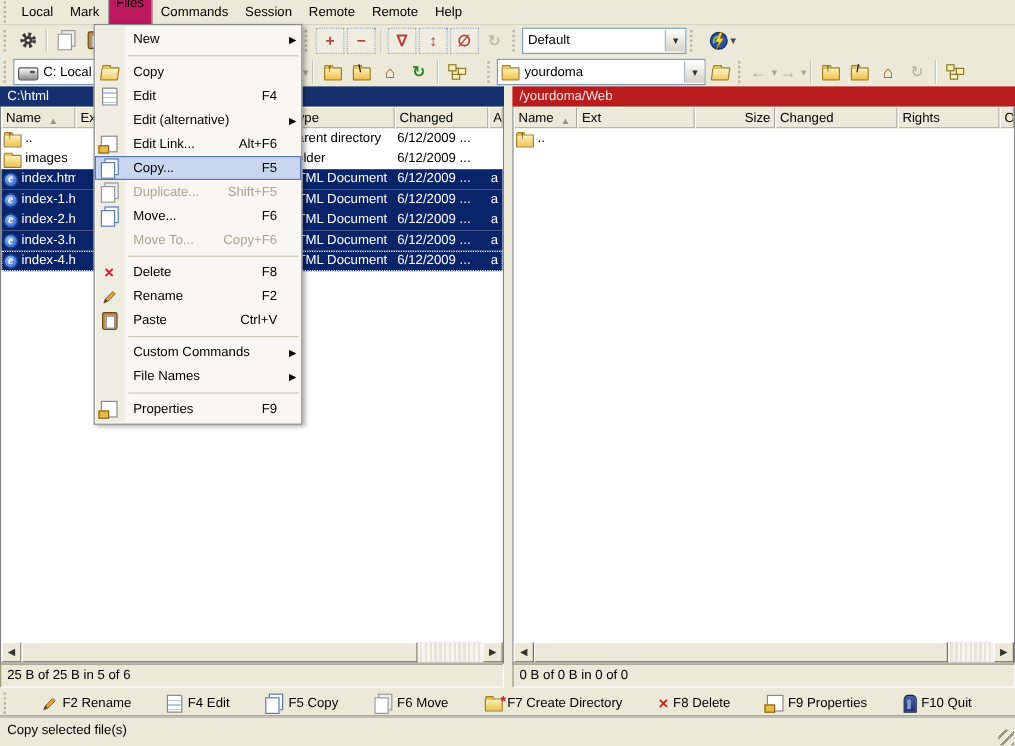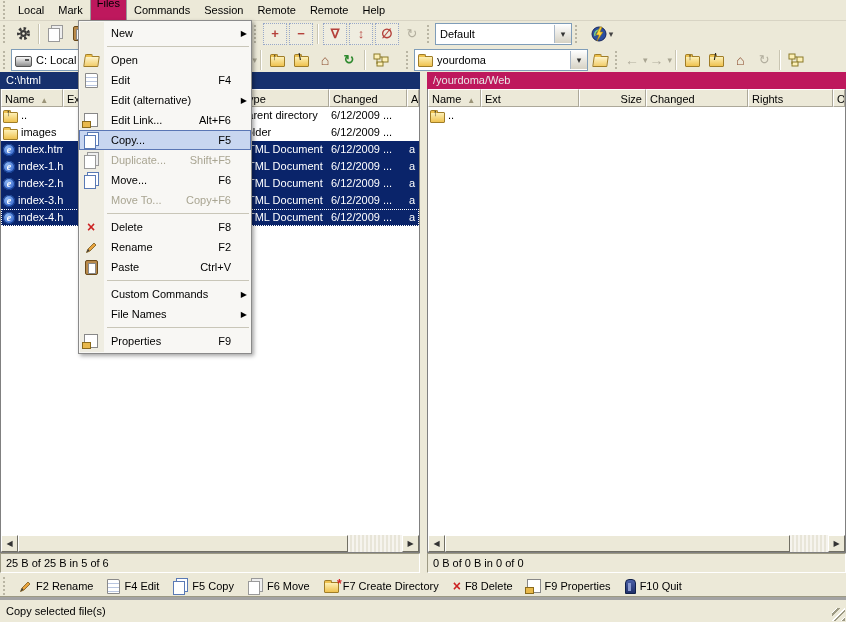--- a/index.html
+++ b/index.html
@@ -55,21 +55,21 @@
   .ic-props::after{content:"";position:absolute;left:-3px;bottom:-2px;width:7px;height:5px;background:#e8b84a;border:1px solid #8a6a1a}
   .ic-pencil svg,.ic-gear svg,.ic-tree svg,.ic-bolt svg{display:block}
   .ic-star{position:absolute;right:-4px;top:-6px;color:#d02020;font-weight:bold;font-size:12px}
 
   
   .panel{top:72px;height:481px;background:#ece9d8}
   .panel.left{left:0;width:420px}
   .panel.right{left:427px;width:419px}
   .ptitle{height:17px;line-height:17px;padding:0 6px;color:#fff;white-space:nowrap;overflow:hidden}
   .ptitle.active{background:#16306e}
-  .ptitle.inactive{background:#be185d;color:#e8e8e8}
+  .ptitle.inactive{background:#b91c1c;color:#e8e8e8}
   .pbody{position:absolute;left:0;right:0;top:17px;bottom:0;border:1px solid #808080;border-top:none;background:#fff;overflow:hidden}
   .phead{display:flex;height:18px;background:#ece9d8}
   .hc{border-top:1px solid #fff;border-left:1px solid #fff;border-right:1px solid #aca899;border-bottom:1px solid #aca899;
       padding:1px 3px;display:flex;align-items:flex-end;white-space:nowrap;overflow:hidden;flex:none;box-sizing:border-box}
   .hc.grow{flex:1}
   .sort{color:#9a9378;font-size:8px;margin-left:6px}
   .plist{position:absolute;left:0;right:0;top:18px;bottom:17px;background:#fff;overflow:hidden}
   .row{display:flex;height:17px;align-items:center;white-space:nowrap}
   .row .cell{padding:0 2px;overflow:hidden;flex:none;box-sizing:border-box;height:17px;line-height:17px}
   .row .cell.name{display:flex;align-items:center;gap:3px}
@@ -83,25 +83,25 @@
   .sthumb{height:17px;background:#ece9d8;border:1px solid;border-color:#fff #716f64 #716f64 #fff;box-sizing:border-box}
   .strack{flex:1;background:repeating-linear-gradient(90deg,#f6f4ee 0 2px,#e8e5d8 2px 4px)}
 
   
   .pstatus{top:553px;height:20px;background:#ece9d8;border:1px solid;border-color:#9d9a84 #fff #fff #9d9a84;
            line-height:18px;padding:0 5px;box-sizing:border-box}
   .pstatus.l{left:0;width:420px}
   .pstatus.r{left:427px;width:419px}
 
   
-  .fbar{left:0;top:575px;width:846px;height:22px;display:flex;align-items:center;gap:4px}
+  .fbar{left:0;top:575px;width:846px;height:22px;display:flex;align-items:center;gap:20px}
   .fitem{display:flex;align-items:center;gap:4px;padding:2px 6px 2px 4px;white-space:nowrap}
 
   
-  .sbar{left:0;top:597px;width:846px;height:25px;border-top:3px solid #a3a3a3;box-shadow:0 -1px 0 #9d9a84;
+  .sbar{left:0;top:597px;width:846px;height:25px;border-top:1px solid #a3a3a3;box-shadow:0 -1px 0 #9d9a84;
         line-height:22px;padding:0 6px;box-sizing:border-box}
   .rgrip{position:absolute;right:1px;bottom:1px;width:13px;height:13px;
          background:repeating-linear-gradient(135deg,transparent 0 3px,#fff 3px 4px,#9d9a84 4px 6px)}
 
   
   .menu{left:78px;top:20px;width:172px;background:#f8f7f4;border:1px solid #8a8a8a;
         box-shadow:2px 2px 4px rgba(0,0,0,.35);padding:2px 0;z-index:50}
   .menu::before{content:"";position:absolute;left:1px;top:1px;bottom:1px;width:24px;background:#efede2}
   .mi{position:relative;height:20px;display:flex;align-items:center;padding:0 6px 0 0}
   .mi .gut{width:24px;display:flex;align-items:center;justify-content:center;flex:none;z-index:1}
@@ -472,21 +472,21 @@
   <div class="mi">
     <span class="gut"></span>
       <span class="lab">New</span>
     <span class="sub">▶</span>
   </div>
   <div class="msep"></div>
   <div class="mi">
     <span class="gut">
         <span class="icon ic-folder ic-open"></span>
       </span>
-    <span class="lab">Open</span>
+    <span class="lab">Copy</span>
       <span class="sc"></span>
   </div>
   <div class="mi">
     <span class="gut">
         <span class="icon ic-doc"></span>
       </span>
     <span class="lab">Edit</span>
     <span class="sc">F4</span>
   </div>
   <div class="mi">

